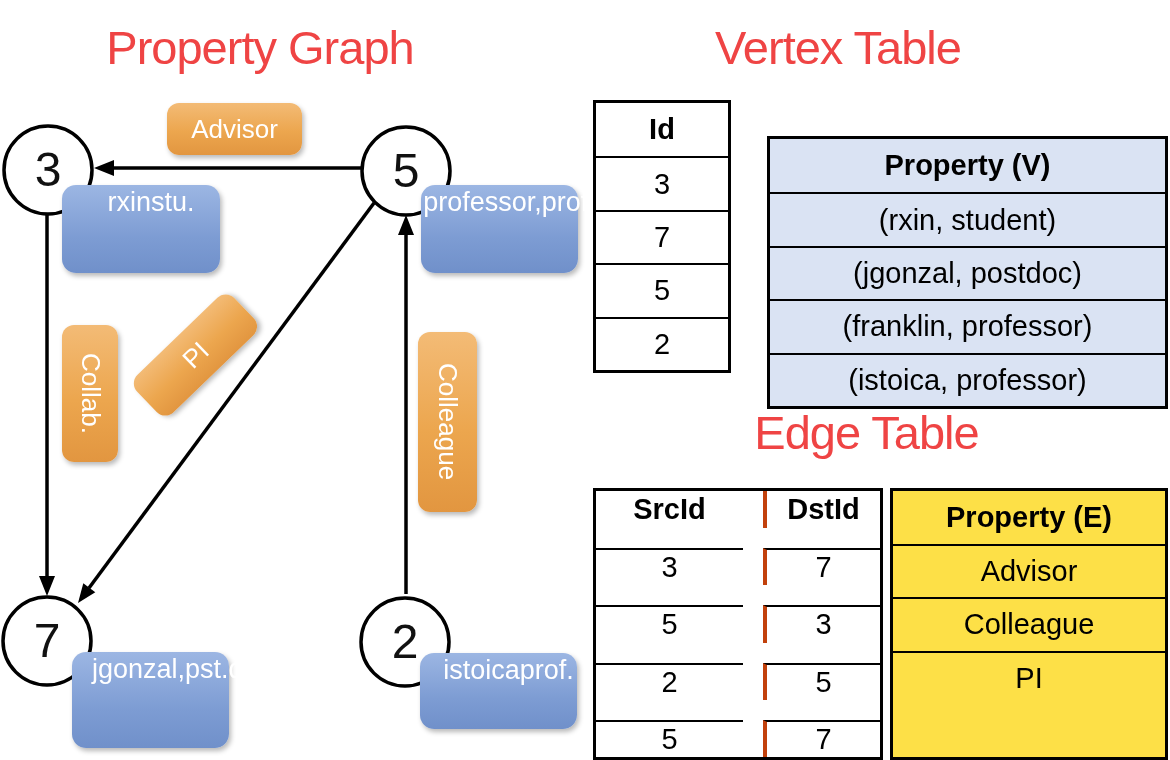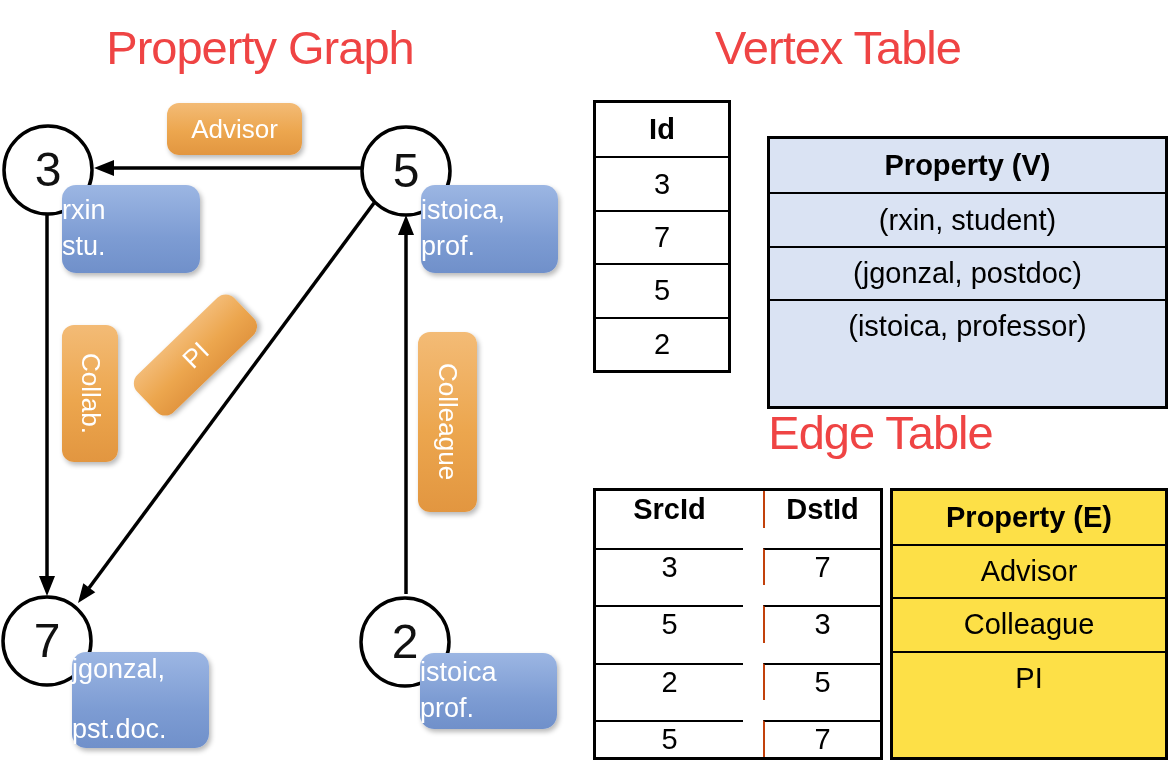--- a/index.html
+++ b/index.html
@@ -18,38 +18,38 @@
     width:64px;height:64px;line-height:64px;
   }
   .pill{
     position:absolute;border-radius:12px;color:#fff;
     display:flex;align-items:center;justify-content:center;
     font-size:26px;box-shadow:2px 3px 5px rgba(0,0,0,.28);
   }
   .pill.orange{background:linear-gradient(180deg,#f3bb76 0%,#eca64e 55%,#e29640 100%);}
   .pill.blue{
     background:linear-gradient(180deg,#9cb6e3 0%,#7d9cd3 60%,#7090ca 100%);
-    border-radius:14px;flex-direction:column;align-items:flex-start;justify-content:center;
-    padding-left:0;font-size:27px;line-height:1.32;
+    border-radius:14px;flex-direction:row;align-items:flex-start;justify-content:center;
+    padding-left:20px;font-size:27px;line-height:1.32;
   }
   .pill.vert{writing-mode:vertical-rl;}
   .pill.tilt{transform:rotate(-44deg);}
   
   .tbl{
     position:absolute;box-sizing:border-box;border:3px solid #000;background:#fff;
     display:grid;grid-template-rows:repeat(5,1fr);
   }
   .tbl .cell{
     display:flex;align-items:center;justify-content:center;
     font-size:29px;box-sizing:border-box;white-space:nowrap;
   }
   .tbl .cell.hdr{font-weight:700;}
   .tbl.one{grid-template-columns:1fr;}
   .tbl.two{grid-template-columns:147px 1fr;gap:20px;}
-  .tbl.two .cell.c1{border-left:2px solid #c2410c;}
+  .tbl.two .cell.c1{border-left:4px solid #c2410c;}
   .tbl .cell.rt{border-top:2px solid #000;}
   .tbl.vfill{background:#dae3f3;}
   .tbl.efill{background:#fde047;}
 </style>
 </head>
 <body>
 
 <div class="stage">
 
   <div class="title" style="left:0;top:20px;width:520px;">Property Graph</div>
@@ -82,21 +82,21 @@
   <div class="pill orange" style="left:167px;top:103px;width:135px;height:52px;">Advisor</div>
   <div class="pill orange vert" style="left:62px;top:325px;width:56px;height:137px;">Collab.</div>
   <div class="pill orange tilt" style="left:128px;top:329px;width:135px;height:52px;">PI</div>
   <div class="pill orange vert" style="left:418px;top:332px;width:59px;height:180px;">Colleague</div>
 
   <div class="pill blue" style="left:62px;top:185px;width:138px;height:88px;">
     <span>rxin</span>
     <span>stu.</span>
   </div>
   <div class="pill blue" style="left:421px;top:185px;width:137px;height:88px;">
-    <span>istoica,</span>
+    <span>professor,</span>
     <span>prof.</span>
   </div>
   <div class="pill blue" style="left:72px;top:652px;width:137px;height:96px;justify-content:space-between;">
     <span>jgonzal,</span>
     <span>pst.doc.</span>
   </div>
   <div class="pill blue" style="left:420px;top:653px;width:137px;height:76px;">
     <span>istoica</span>
     <span>prof.</span>
   </div>
@@ -108,24 +108,25 @@
     <div class="cell rt">3</div>
     <div class="cell rt">7</div>
     <div class="cell rt">5</div>
     <div class="cell rt">2</div>
   </div>
 
   <div class="tbl one vfill" style="left:767px;top:100px;width:401px;height:273px;margin-top:36px;">
     <div class="cell hdr">Property (V)</div>
     <div class="cell rt">(rxin, student)</div>
     <div class="cell rt">(jgonzal, postdoc)</div>
+    <div class="cell rt">(franklin, professor)</div>
     <div class="cell rt">(istoica, professor)</div>
   </div>
 
-  <div class="title" style="left:628px;top:405px;width:505px;">Edge Table</div>
+  <div class="title" style="left:614px;top:405px;width:505px;">Edge Table</div>
 
   <div class="tbl two" style="left:593px;top:488px;width:290px;height:272px;">
     <div class="cell hdr">SrcId</div>
     <div class="cell hdr c1">DstId</div>
     <div class="cell rt">3</div>
     <div class="cell rt c1">7</div>
     <div class="cell rt">5</div>
     <div class="cell rt c1">3</div>
     <div class="cell rt">2</div>
     <div class="cell rt c1">5</div>

